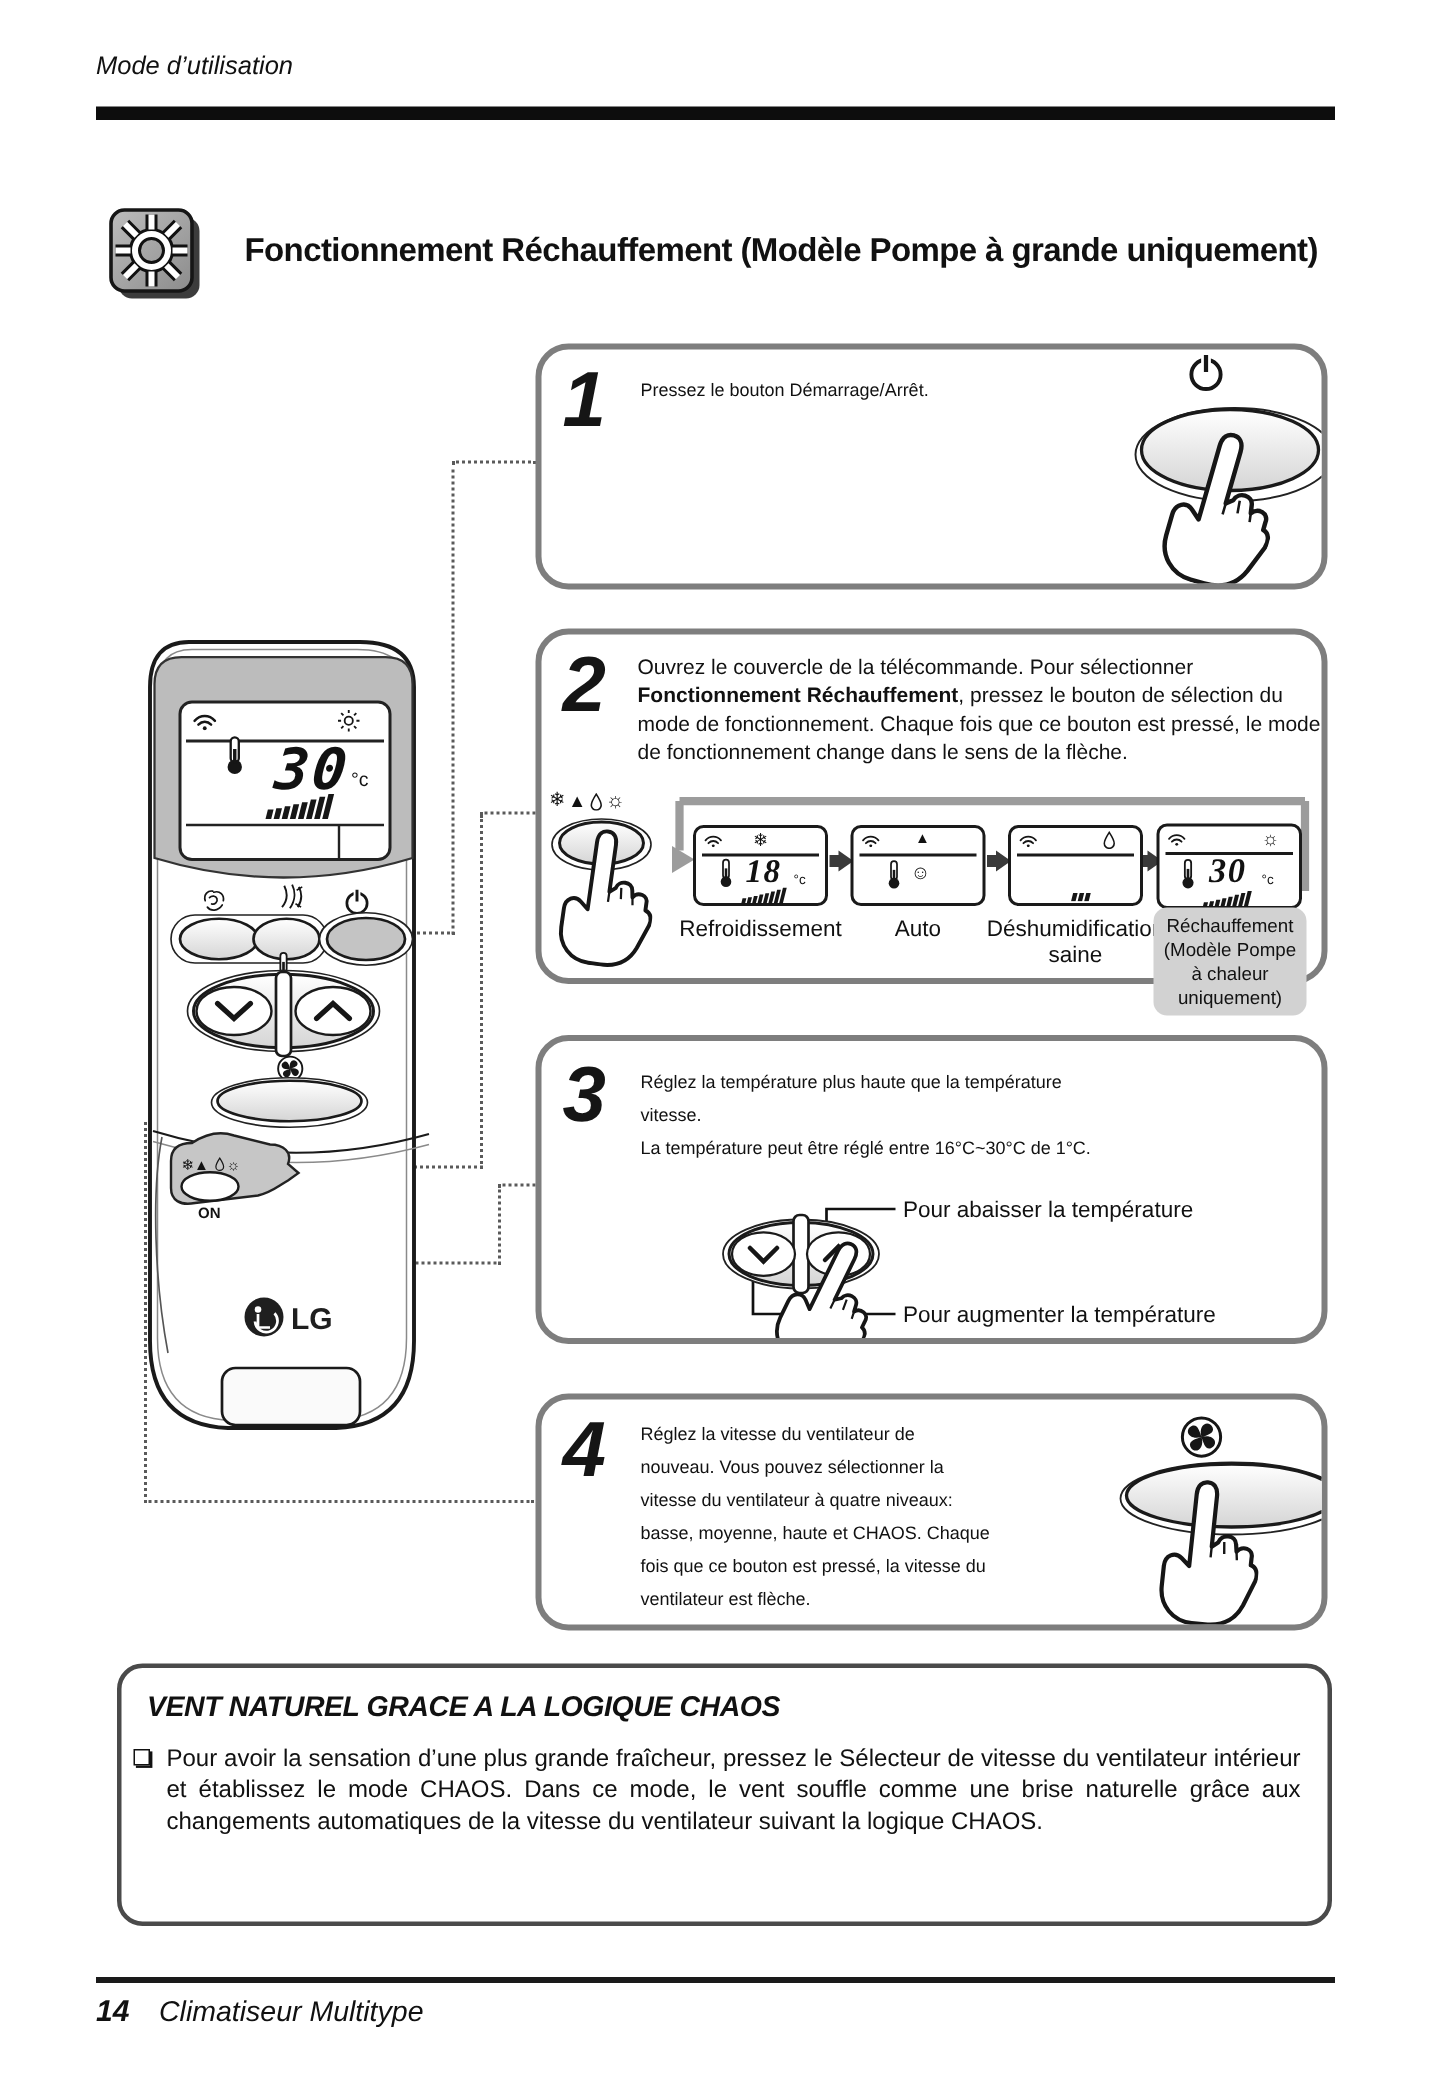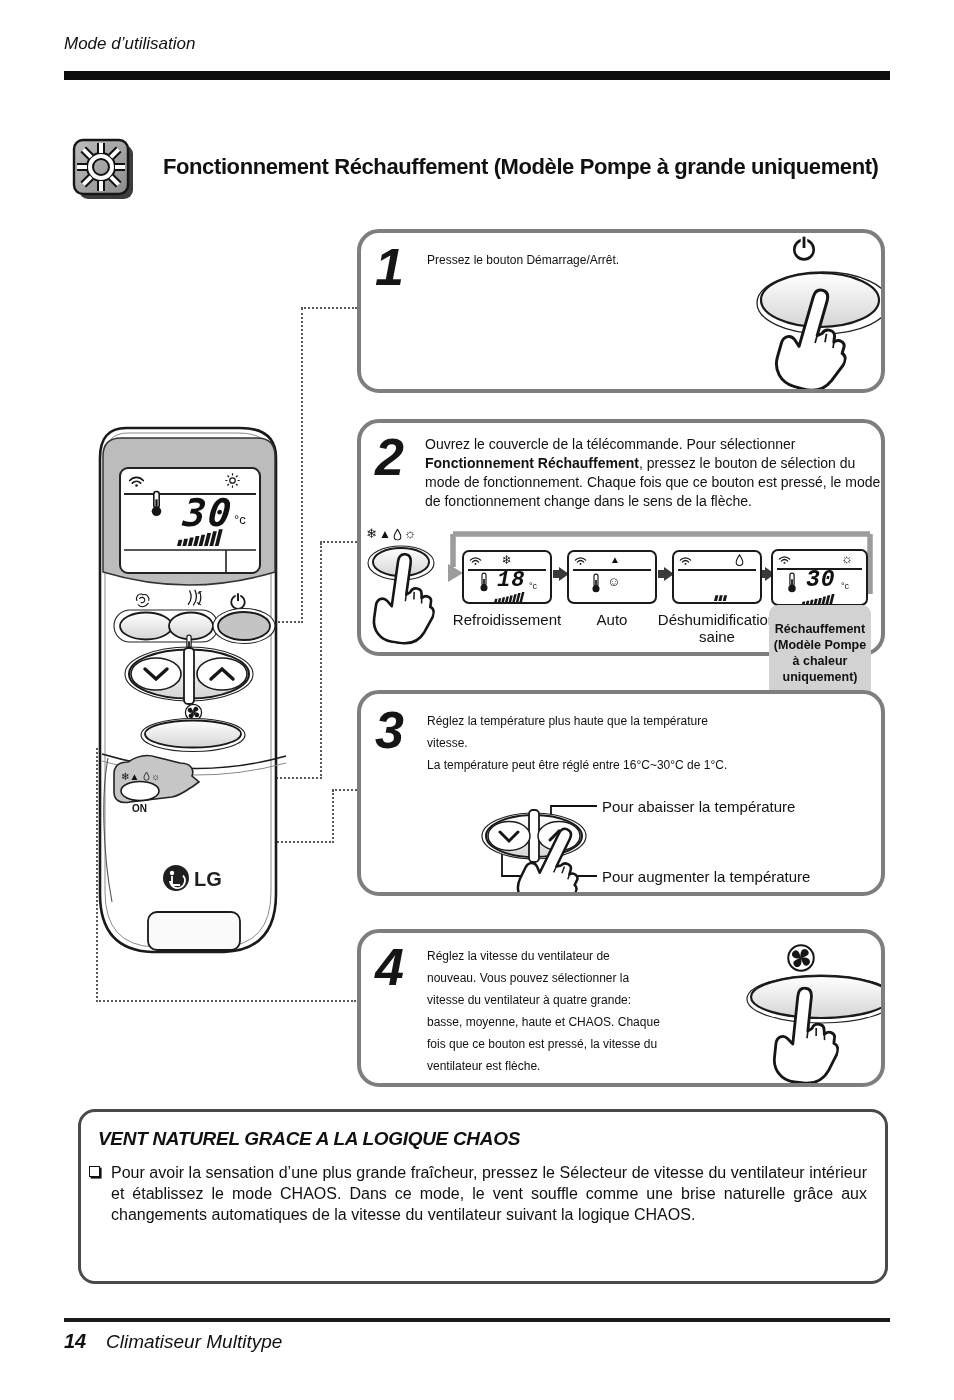--- a/index.html
+++ b/index.html
@@ -10,23 +10,23 @@
   .abs{position:absolute}
   .italic{font-style:italic}
   
   .stepbox{position:absolute;border:4px solid #7e7e7e;border-radius:22px;background:#fff;box-sizing:border-box}
   .stepnum{position:absolute;font-size:52px;font-weight:bold;font-style:italic;line-height:1;letter-spacing:-3px;color:#151515}
   .stepline{position:absolute;font-size:12px;line-height:22px;white-space:nowrap}
   .svgfill{position:absolute;left:0;top:0;width:100%;height:100%;pointer-events:none}
   
   .mini{position:absolute;background:#fff;border:2px solid #1a1a1a;border-radius:7px;box-sizing:border-box}
   .mini .topline{position:absolute;left:4px;right:4px;top:17px;border-top:2px solid #1a1a1a}
-  .seg{font-family:Liberation Mono, monospace;font-weight:bold;font-style:italic;letter-spacing:1px;line-height:1}
+  .seg{font-family:Liberation Serif, serif;font-weight:bold;font-style:italic;letter-spacing:1px;line-height:1}
   .mode-label{position:absolute;font-size:15px;line-height:17px;text-align:center;color:#111}
-  .mode-label-hl{position:absolute;background:#d2d2d2;border-radius:9px;font-size:12.5px;line-height:16px;font-weight:bold;text-align:center;padding:16px 2px;box-sizing:border-box}
+  .mode-label-hl{position:absolute;background:#d2d2d2;border-radius:9px;font-size:12.5px;line-height:16px;font-weight:normal;text-align:center;padding:4px 2px;box-sizing:border-box}
   
   .dot-h{position:absolute;border-top:2px dotted #5a5a5a;height:0}
   .dot-v{position:absolute;border-left:2px dotted #5a5a5a;width:0}
   
   .chaosbox{position:absolute;border:3px solid #4a4a4a;border-radius:17px;background:#fff;box-sizing:border-box}
   .square-bullet{position:absolute;left:0;top:4px;width:9px;height:9px;border:1.6px solid #111;box-shadow:1.6px 1.6px 0 #111;background:#fff}
   .callout{position:absolute;font-size:15px;white-space:nowrap}
   .selicons{position:absolute;display:flex;align-items:flex-end;gap:2px;font-weight:bold}
 </style>
 </head>
@@ -301,21 +301,21 @@
     <use href="#sym-hand" transform="translate(206,136) rotate(26) scale(0.72) translate(-42,-3)" width="92" height="122"></use>
   </svg>
   <span class="callout" style="left:241px;top:104px">Pour abaisser la température</span>
   <span class="callout" style="left:241px;top:174px">Pour augmenter la température</span>
 </div>
 
 <div class="stepbox" style="left:357px;top:929px;width:528px;height:158px">
   <div class="stepnum" style="left:14px;top:8px">4</div>
   <div class="stepline" style="left:66px;top:12px">Réglez la vitesse du ventilateur de</div>
   <div class="stepline" style="left:66px;top:34px">nouveau. Vous pouvez sélectionner la</div>
-  <div class="stepline" style="left:66px;top:56px">vitesse du ventilateur à quatre grande:</div>
+  <div class="stepline" style="left:66px;top:56px">vitesse du ventilateur à quatre niveaux:</div>
   <div class="stepline" style="left:66px;top:78px">basse, moyenne, haute et CHAOS. Chaque</div>
   <div class="stepline" style="left:66px;top:100px">fois que ce bouton est pressé, la vitesse du</div>
   <div class="stepline" style="left:66px;top:122px">ventilateur est flèche.</div>
   <svg class="svgfill" viewBox="0 0 520 150">
     <use href="#sym-pinwheel" x="425" y="10" width="30" height="30"></use>
     <ellipse cx="460" cy="66" rx="74" ry="24" fill="#fff" stroke="#222" stroke-width="1.2"></ellipse>
     <ellipse cx="460" cy="64" rx="70" ry="21" fill="url(#gradBtn)" stroke="#1a1a1a" stroke-width="2.2"></ellipse>
     <use href="#sym-hand" transform="translate(444,56) rotate(6) scale(0.8) translate(-42,-3)" width="92" height="122"></use>
   </svg>
 </div>

